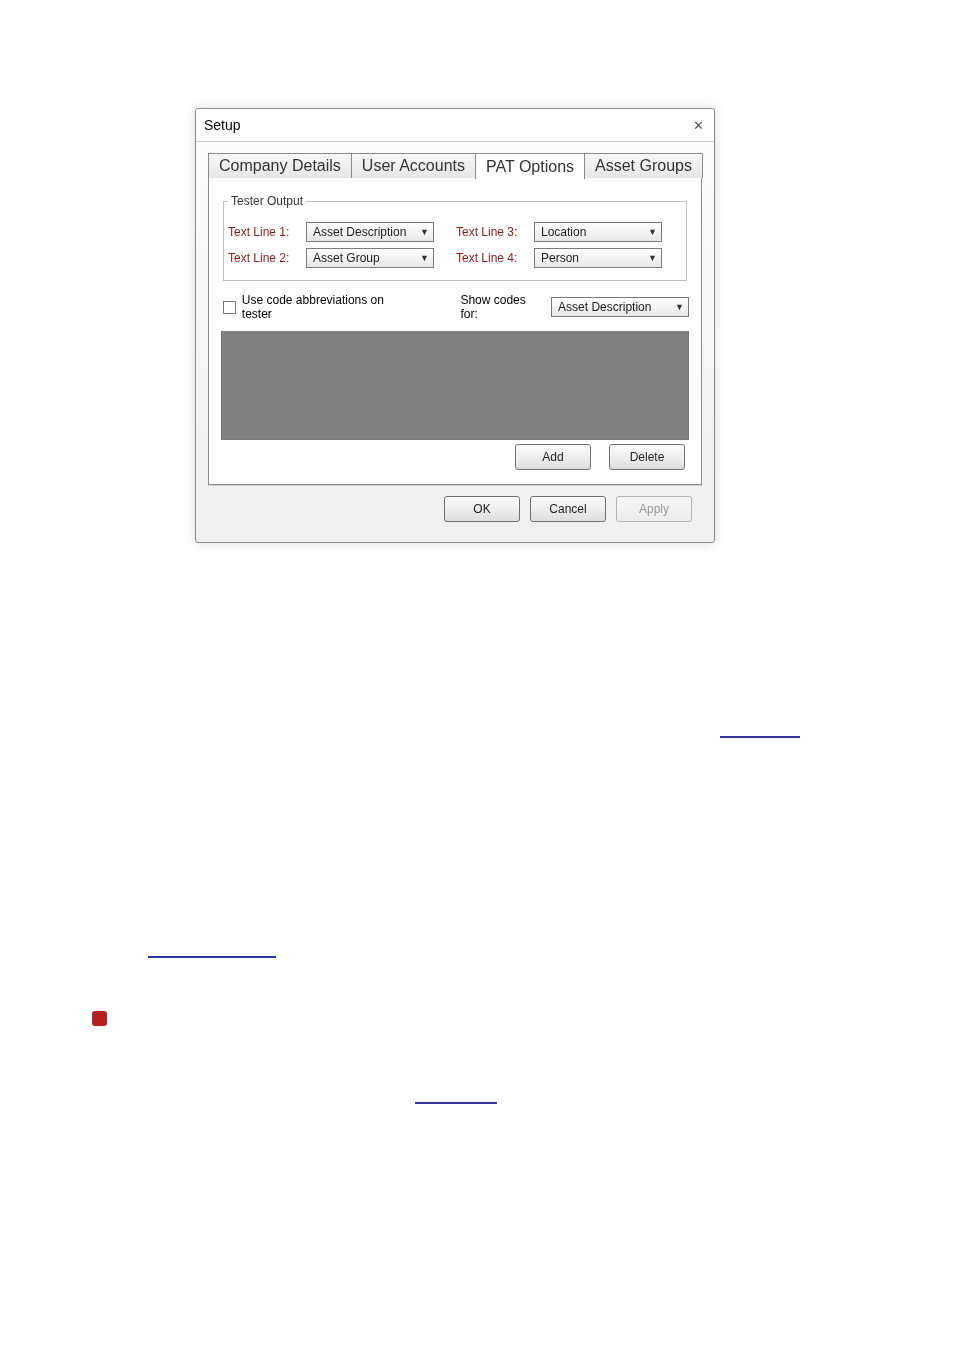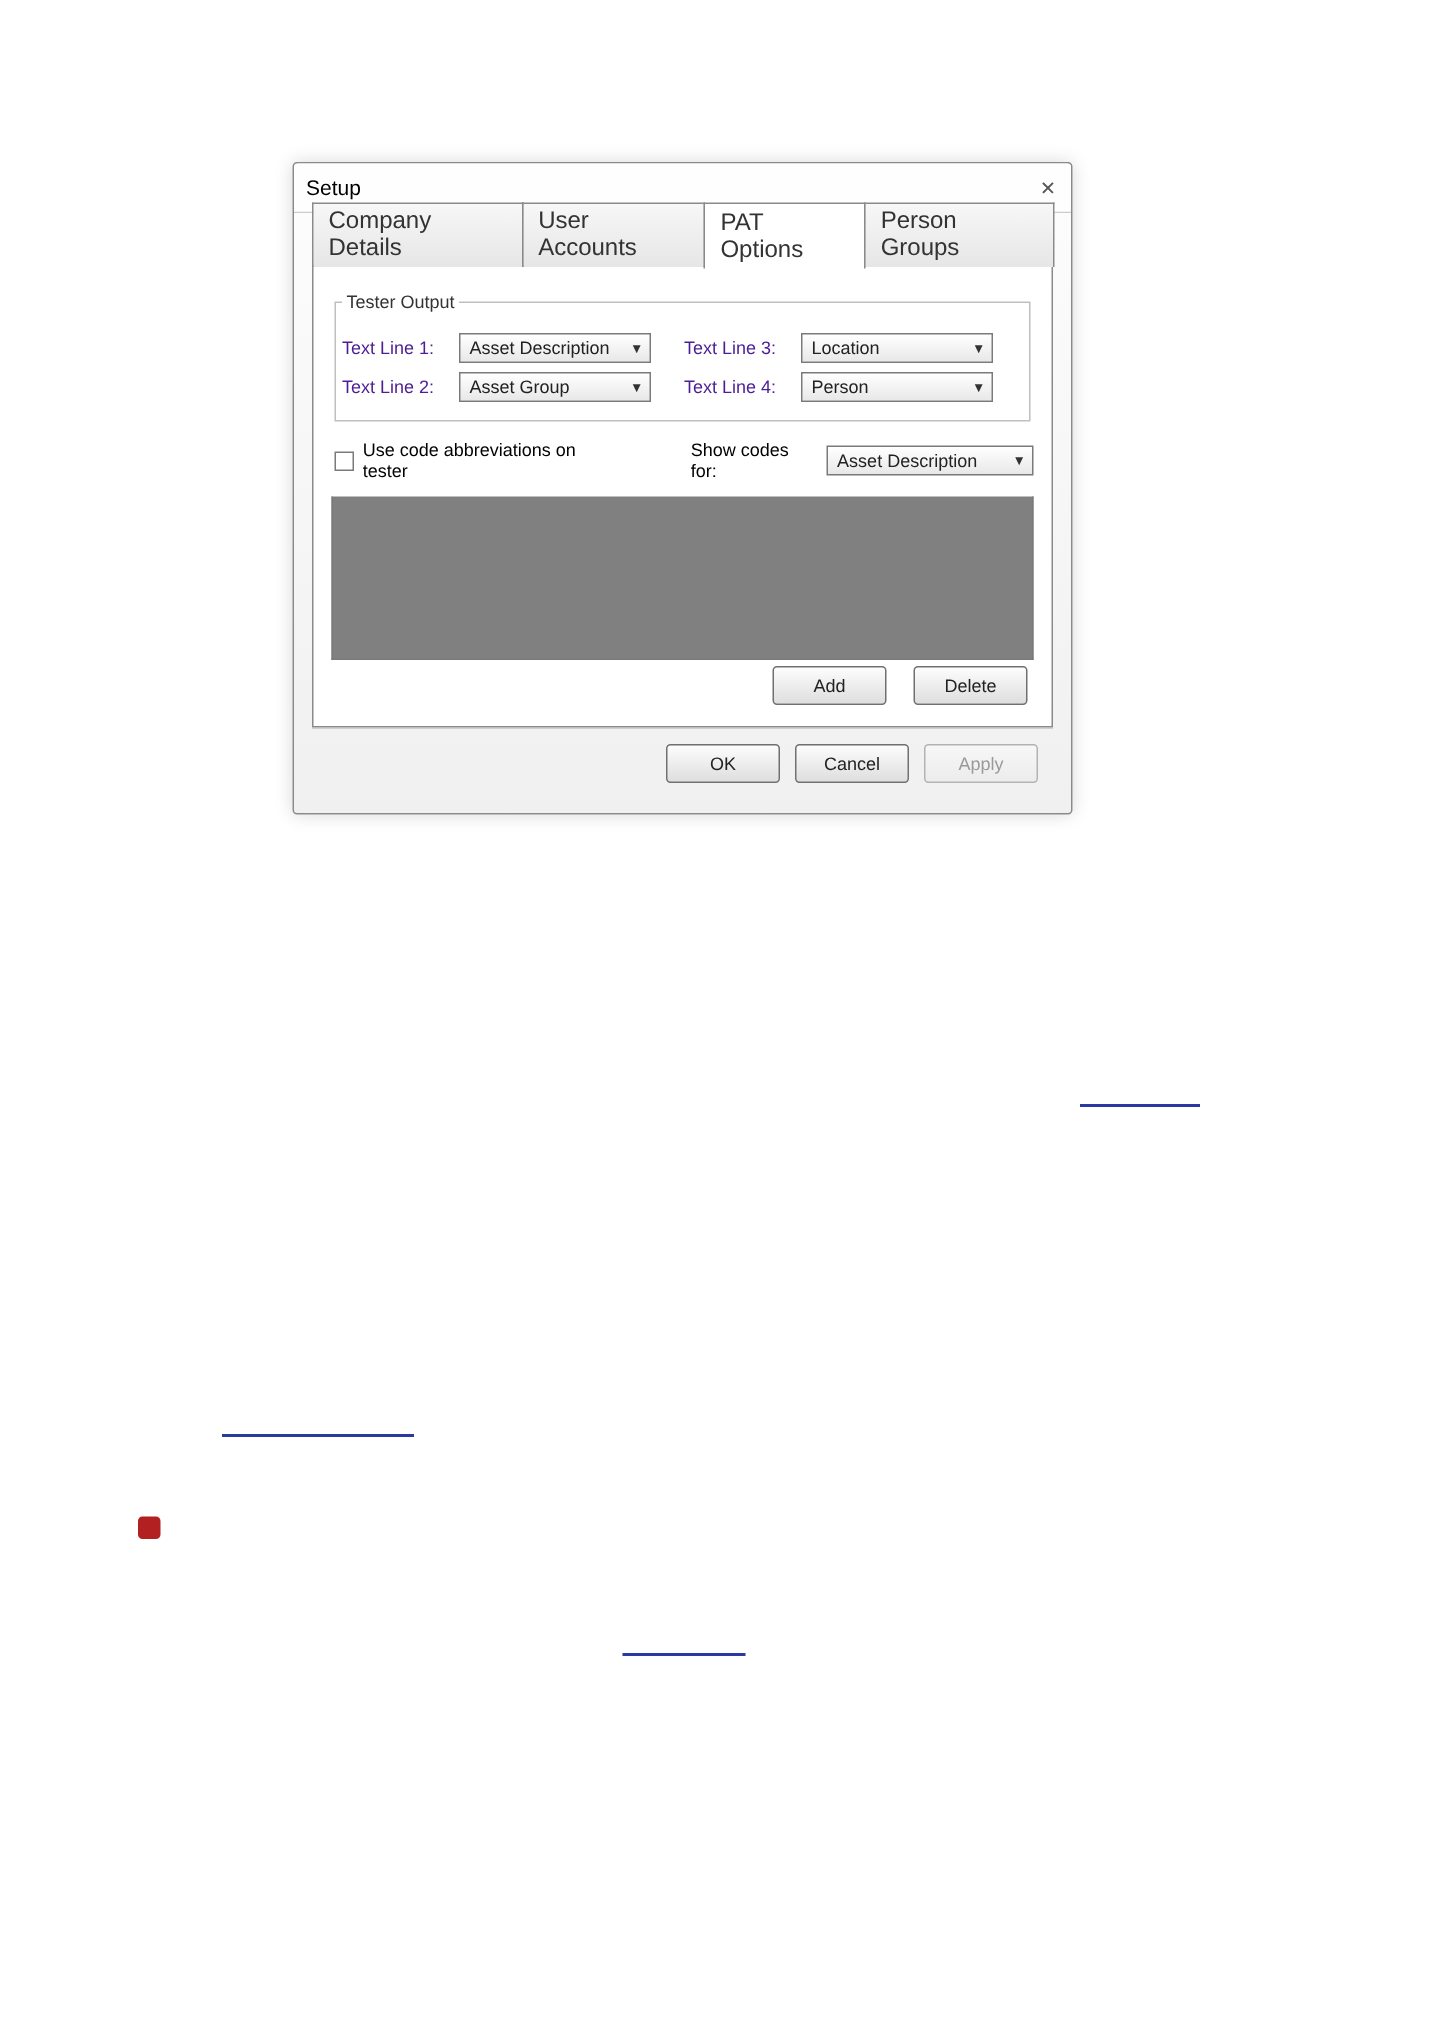--- a/index.html
+++ b/index.html
@@ -86,21 +86,21 @@
     color: #333;
     padding: 0 3px;
   }
   .row {
     display: flex;
     align-items: center;
     margin-top: 6px;
   }
   .fld-label {
     width: 78px;
-    color: #4c1d95;
+    color: #7f1d1d;
   }
   .combo {
     display: inline-flex;
     align-items: center;
     justify-content: space-between;
     border: 1px solid #7a7a7a;
     background: linear-gradient(#ffffff,#e8e8e8);
     height: 20px;
     padding: 0 4px 0 6px;
     width: 128px;
@@ -211,21 +211,21 @@
 <div class="dialog">
   <div class="titlebar">
     <span class="titlebar-title">Setup</span>
     <span class="close-x">✕</span>
   </div>
   <div class="content">
     <div class="tabstrip">
       <div class="tab">Company Details</div>
       <div class="tab">User Accounts</div>
       <div class="tab active">PAT Options</div>
-      <div class="tab">Person Groups</div>
+      <div class="tab">Asset Groups</div>
     </div>
     <div class="tabpanel">
 
       <fieldset class="groupbox">
         <legend>Tester Output</legend>
 
         <div class="row">
           <span class="fld-label">Text Line 1:</span>
           <span class="combo">
             <span>Asset Description</span>

